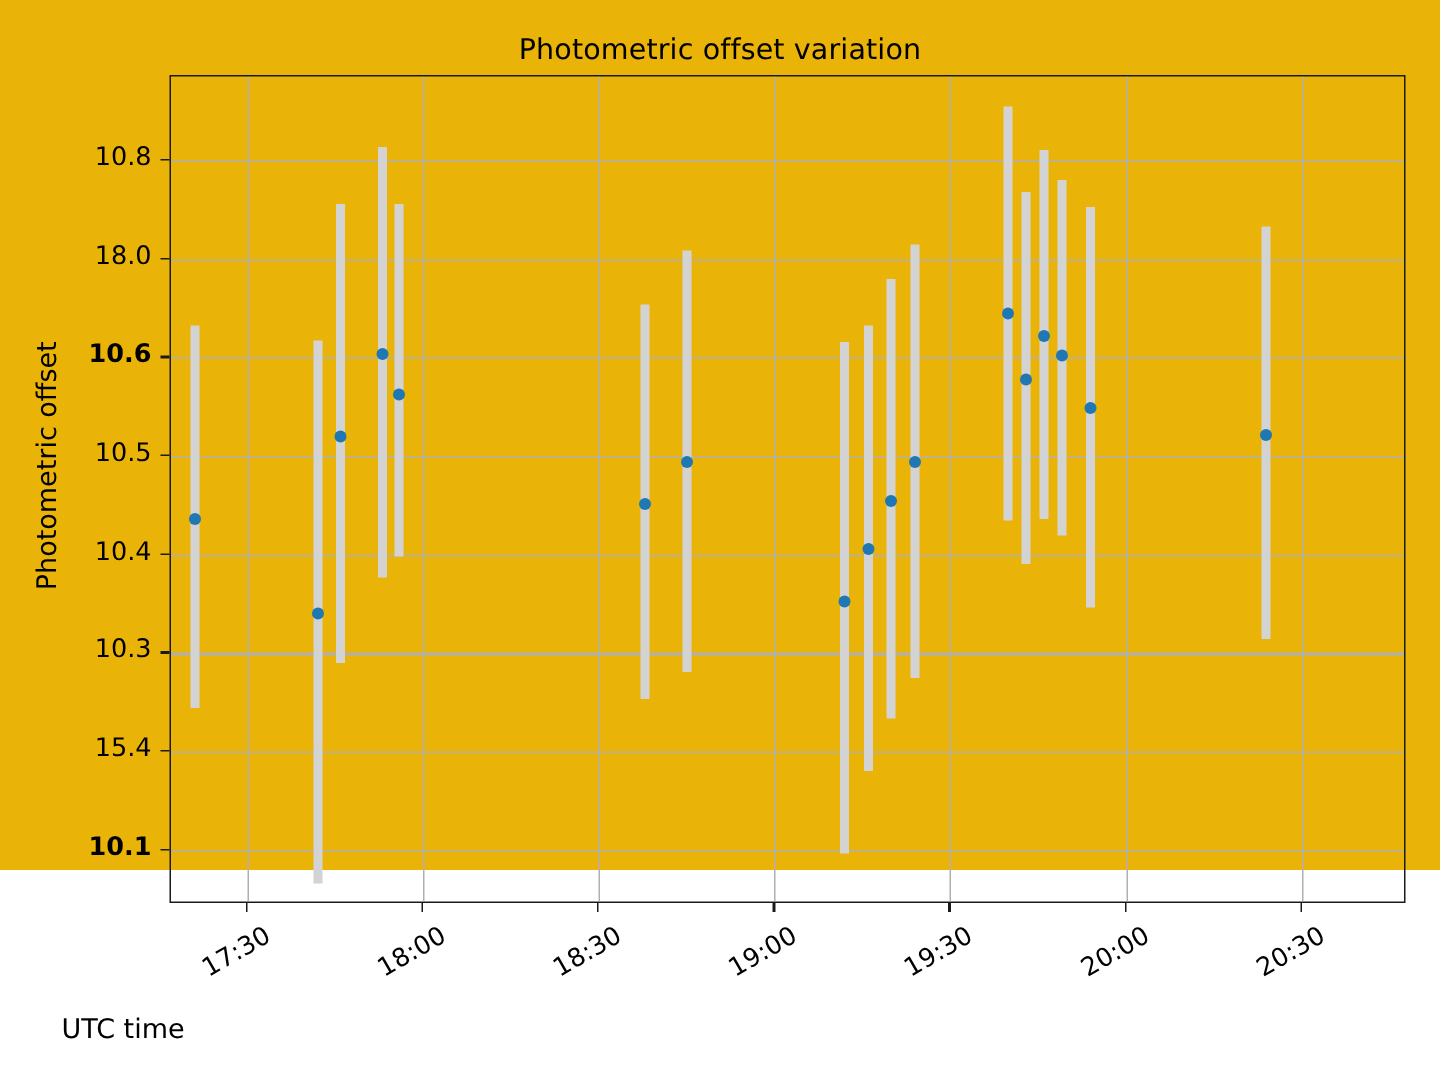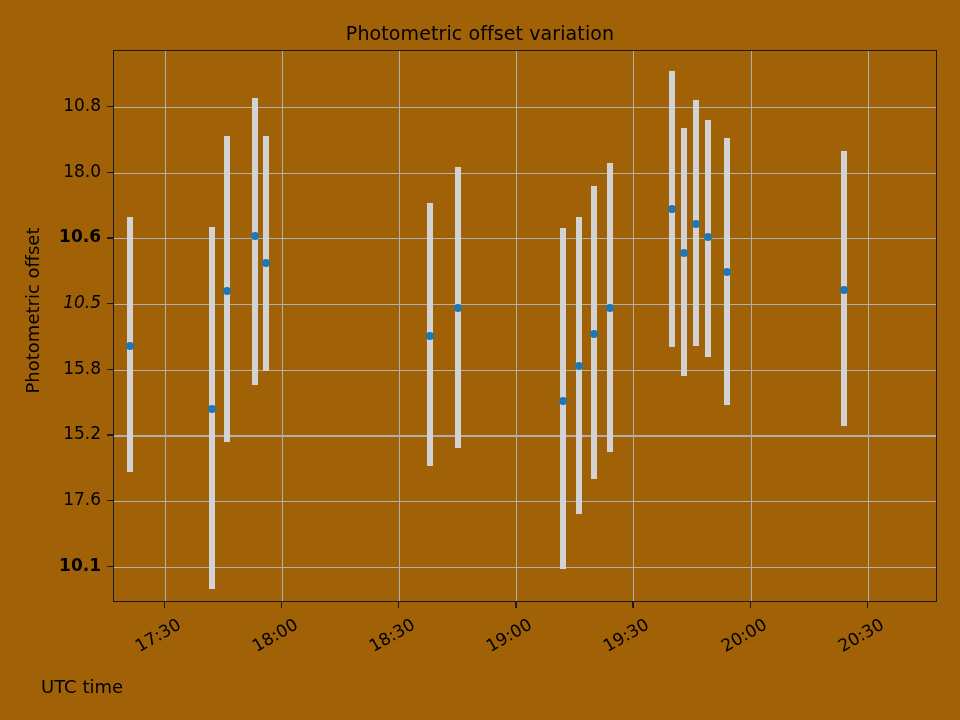--- a/index.html
+++ b/index.html
@@ -9,22 +9,22 @@
   }
   body {
     width: 960px;
     height: 720px;
     font-family: "DejaVu Sans", sans-serif;
     overflow: hidden;
   }
   #figure {
     position: relative;
     width: 960px;
-    height: 720px;
-    background: #a16207;
+    height: 580px;
+    background: #eab308;
   }
   #chart-title {
     position: absolute;
     left: 0;
     top: 22px;
     width: 960px;
     text-align: center;
     font-size: 19px;
     color: #000000;
     letter-spacing: 0.1px;
@@ -184,24 +184,24 @@
         <div class="datapoint" style="left: 593.592px; top: 185.971px; background: rgb(31, 119, 180);"></div>
         <div class="datapoint" style="left: 613.118px; top: 221.457px; background: rgb(31, 119, 180);"></div>
         <div class="datapoint" style="left: 730.275px; top: 238.543px; background: rgb(31, 119, 180);"></div>
       </div>
   </div>
 
   <div id="ytick-labels">
       <div class="ytick-label" style="top: 94.8571px; width: 100px; right: 859px;">10.8</div>
       <div class="ytick-label" style="top: 160.571px; width: 100px; right: 859px;">18.0</div>
       <div class="ytick-label" style="top: 226.286px; width: 100px; right: 859px; font-weight: bold;">10.6</div>
-      <div class="ytick-label" style="top: 292px; width: 100px; right: 859px; font-style: italic;">10.5</div>
-      <div class="ytick-label" style="top: 357.714px; width: 100px; right: 859px;">15.8</div>
-      <div class="ytick-label" style="top: 423.429px; width: 100px; right: 859px;">15.2</div>
-      <div class="ytick-label" style="top: 489.143px; width: 100px; right: 859px;">17.6</div>
+      <div class="ytick-label" style="top: 292px; width: 100px; right: 859px;">10.5</div>
+      <div class="ytick-label" style="top: 357.714px; width: 100px; right: 859px;">10.4</div>
+      <div class="ytick-label" style="top: 423.429px; width: 100px; right: 859px;">10.3</div>
+      <div class="ytick-label" style="top: 489.143px; width: 100px; right: 859px;">15.4</div>
       <div class="ytick-label" style="top: 554.857px; width: 100px; right: 859px; font-weight: bold;">10.1</div>
     </div>
   <div id="ytick-marks">
       <div class="ytick-mark" style="top: 105.857px; left: 107px;"></div>
       <div class="ytick-mark" style="top: 171.571px; left: 107px;"></div>
       <div class="ytick-mark" style="top: 237.286px; left: 107px;"></div>
       <div class="ytick-mark" style="top: 303px; left: 107px;"></div>
       <div class="ytick-mark" style="top: 368.714px; left: 107px;"></div>
       <div class="ytick-mark" style="top: 434.429px; left: 107px;"></div>
       <div class="ytick-mark" style="top: 500.143px; left: 107px;"></div>

